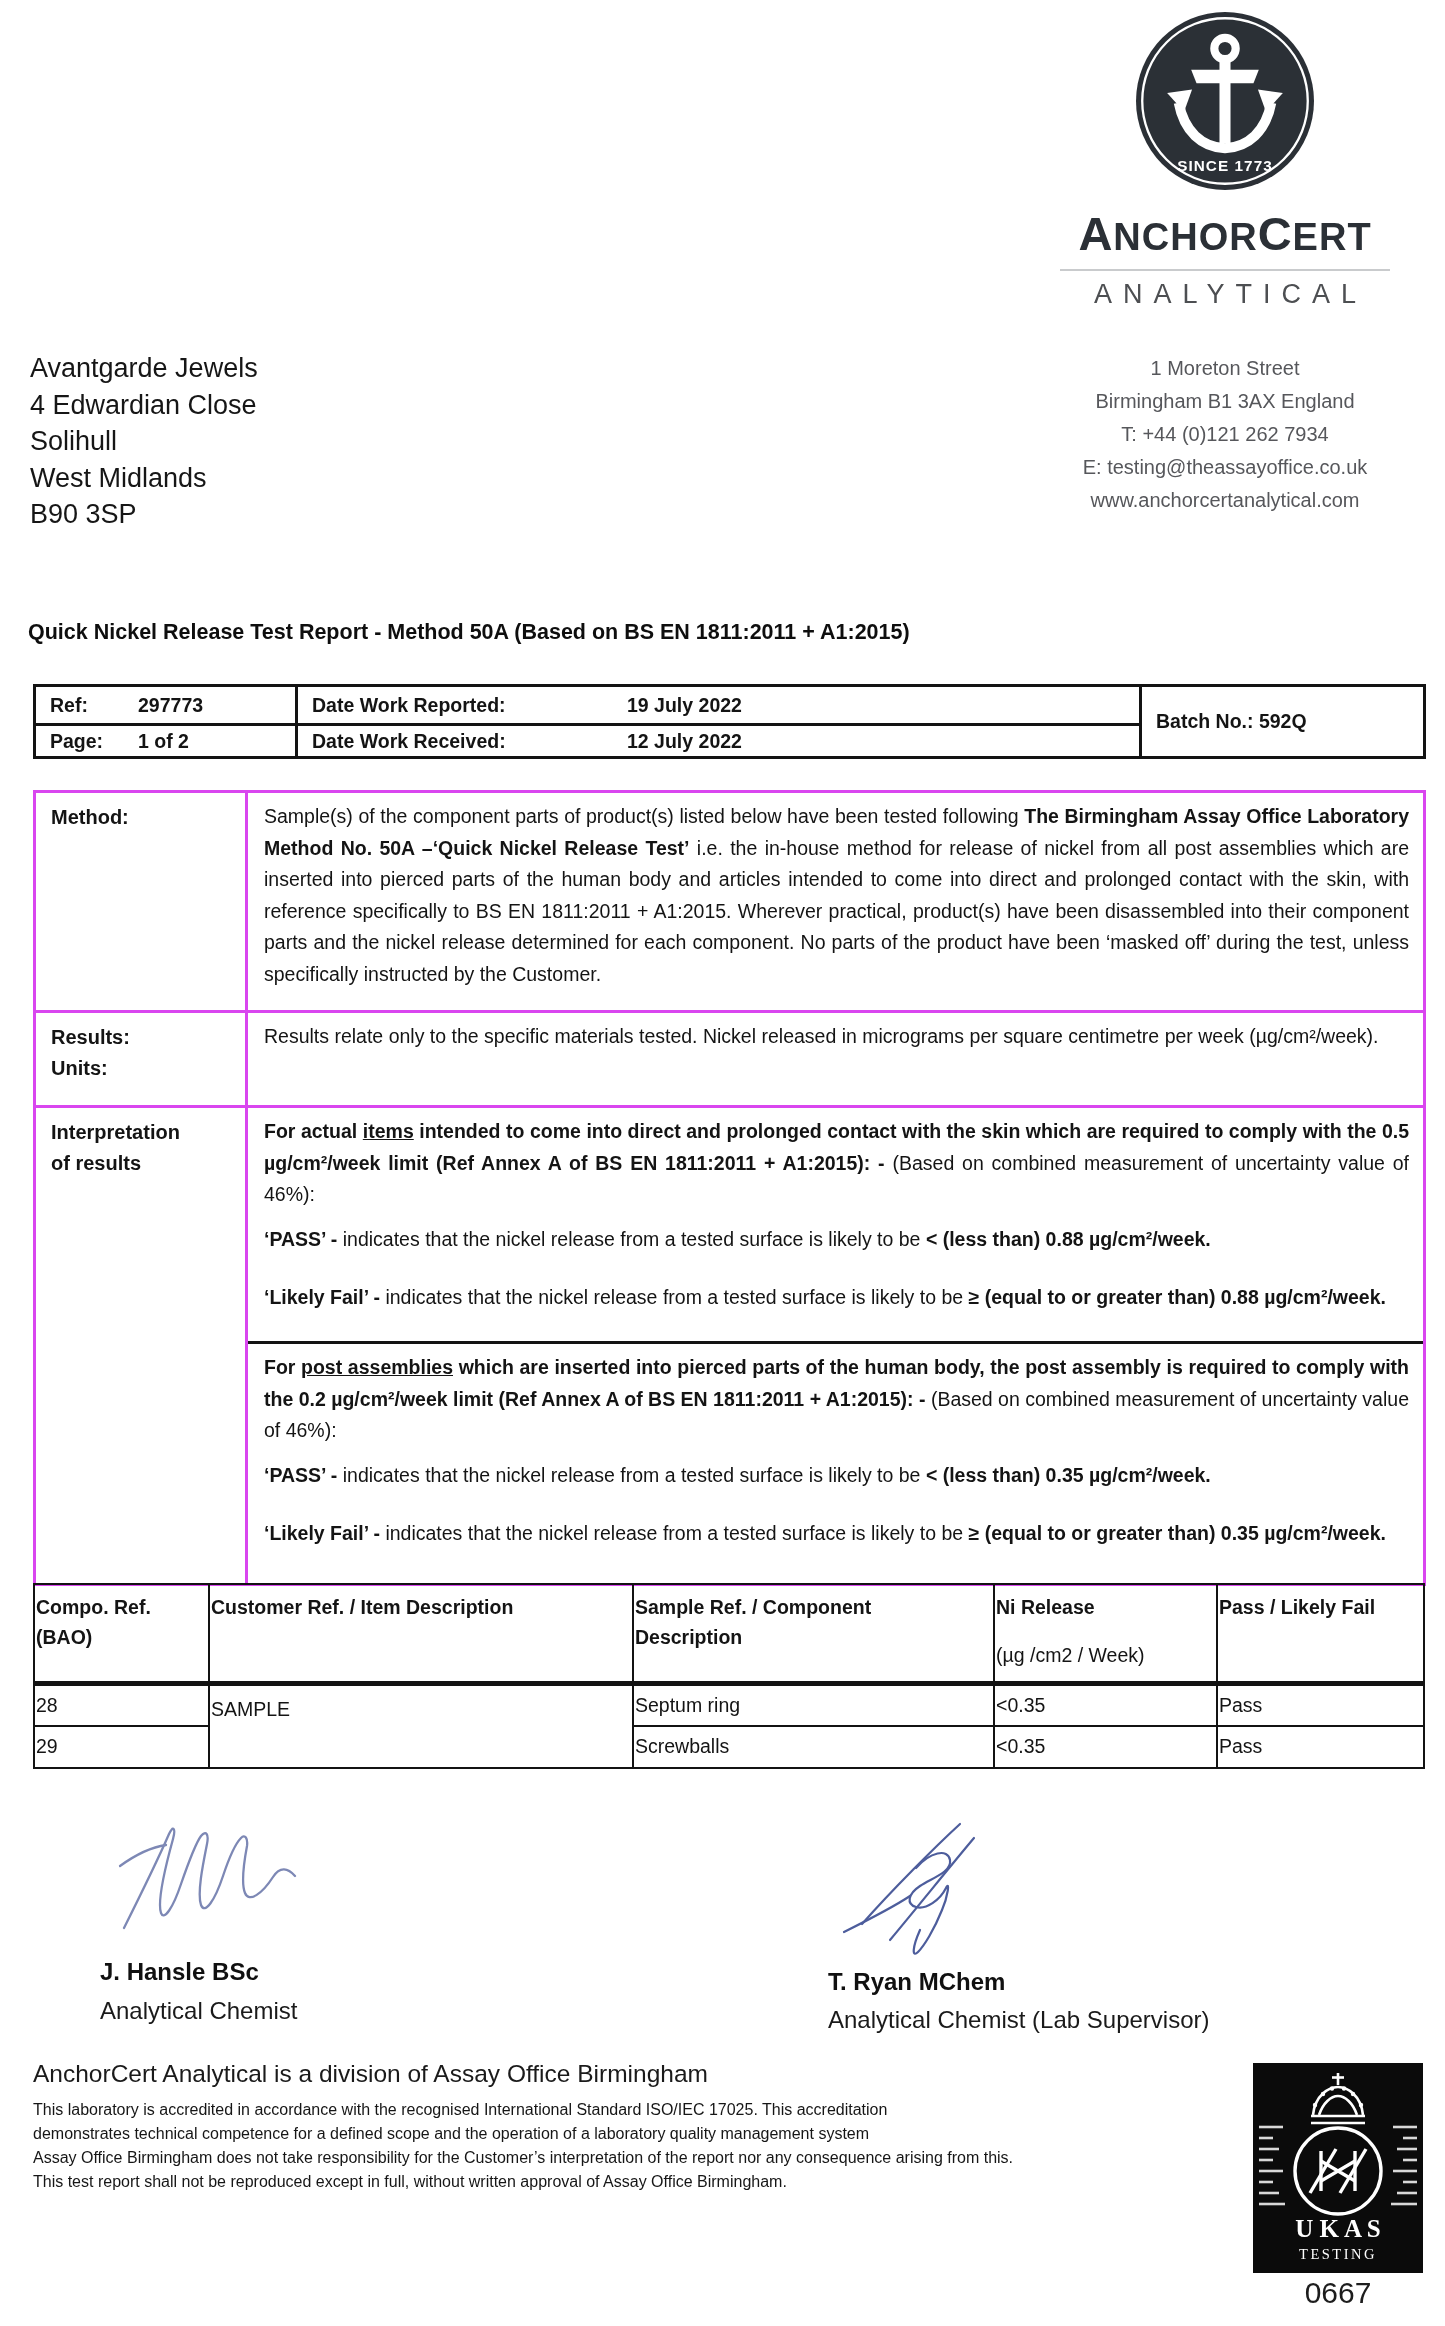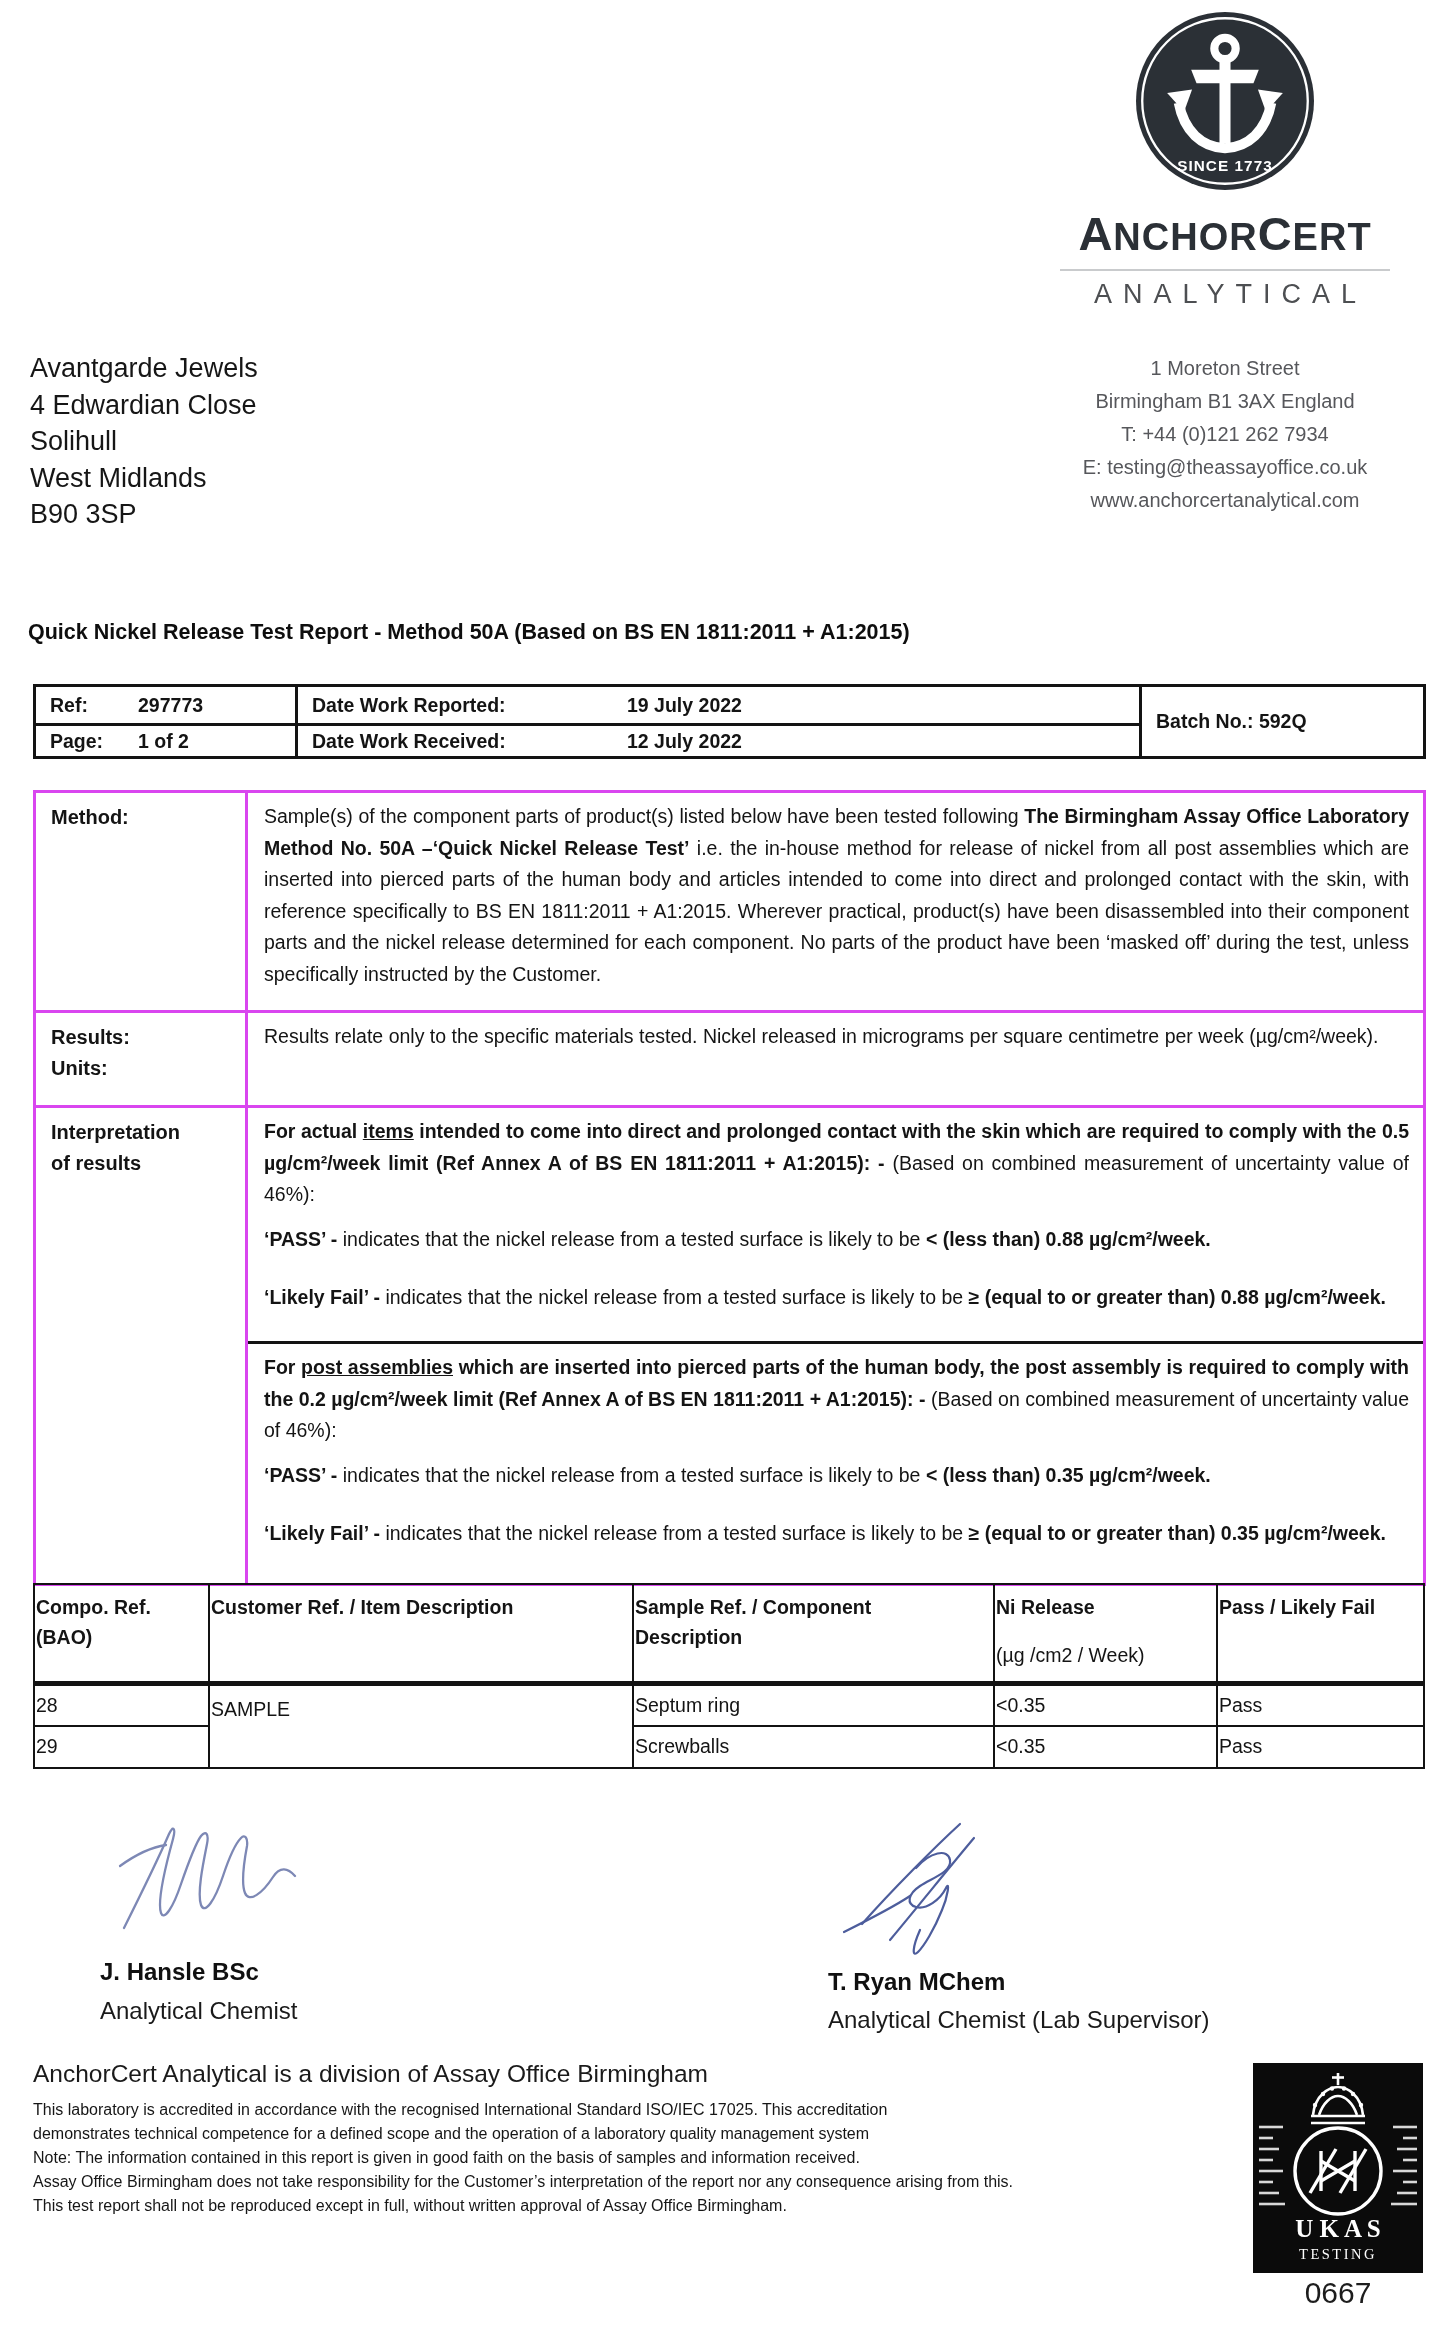--- a/index.html
+++ b/index.html
@@ -243,21 +243,20 @@
     <path d="M86,56 C100,40 118,36 120,48 C122,60 102,66 90,74 C78,82 76,92 86,95 C96,98 110,88 116,76 C120,68 118,84 112,98 C104,118 94,134 88,140 C82,146 82,136 90,118"></path>
   </g>
 </svg>
 <div class="abs sig-name" style="left:828px;top:1968px;">T. Ryan MChem</div>
 <div class="abs sig-title" style="left:828px;top:2006px;">Analytical Chemist (Lab Supervisor)</div>
 
 <div class="abs footer-heading">AnchorCert Analytical is a division of Assay Office Birmingham</div>
 <div class="abs footer-lines">
   <div>This laboratory is accredited in accordance with the recognised International Standard ISO/IEC 17025. This accreditation</div>
   <div>demonstrates technical competence for a defined scope and the operation of a laboratory quality management system</div>
-  <div>Note: The information contained in this report is given in good faith on the basis of samples and information received.</div>
   <div>Assay Office Birmingham does not take responsibility for the Customer’s interpretation of the report nor any consequence arising from this.</div>
   <div>This test report shall not be reproduced except in full, without written approval of Assay Office Birmingham.</div>
 </div>
 
 <svg class="abs ukas-svg" width="170" height="210" viewBox="0 0 170 210">
   <rect x="0" y="0" width="170" height="210" fill="#0b0b0b"></rect>
 
   <g stroke="#ffffff" fill="none" stroke-width="2.6">
     <line x1="85" y1="10" x2="85" y2="22"></line>
     <line x1="79" y1="14.5" x2="91" y2="14.5"></line>

